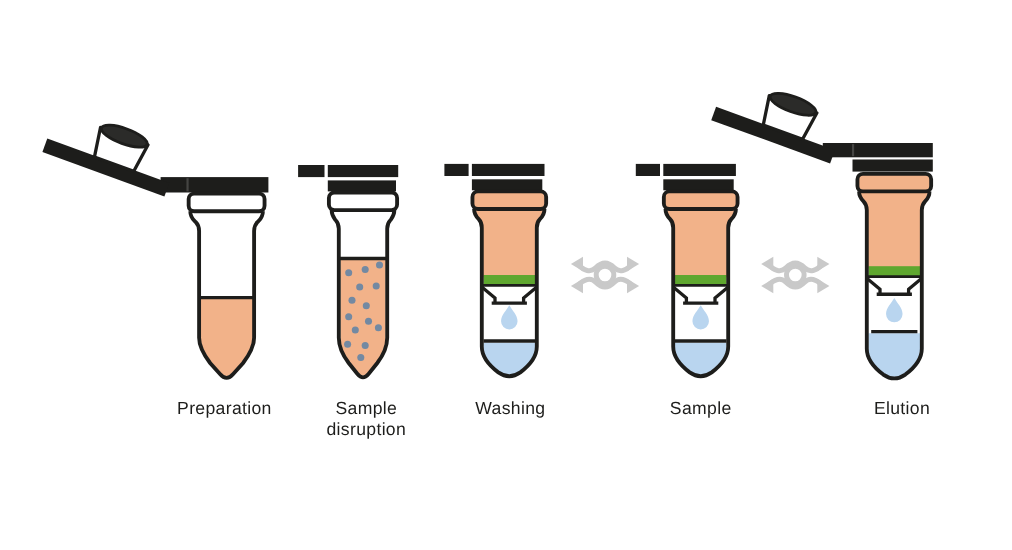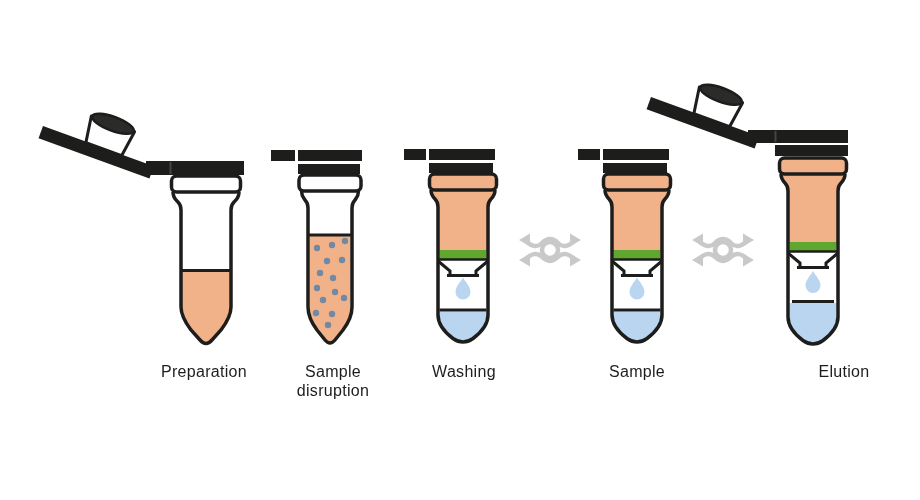--- a/index.html
+++ b/index.html
@@ -154,15 +154,15 @@
     <path class="fill-blue" d="M 144.5,218 L 191.5,218 L 191.5,232 C 191.5,240.5 186.5,247.5 177,254.5 Q 168,261 159,254.5 C 149.5,247.5 144.5,240.5 144.5,232 Z"></path>
     <line class="ol sw3" x1="147" y1="216.5" x2="189" y2="216.5"></line>
     <path class="ol sw35" d="M 136,89 C 136,94 138,96 140,98 C 142,100 143,102 143,106 L 143,232 C 143,241 148,248 158,255.5 Q 168,262.5 178,255.5 C 188,248 193,241 193,232 L 193,106 C 193,102 194,100 196,98 C 198,96 200,94 200,89"></path>
     <rect class="rim-sample" x="134.5" y="73" width="67" height="16" rx="5"></rect>
   </svg>
 
   <div class="step-label" style="left:204px">Preparation</div>
   <div class="step-label wrap" style="left:333px">Sample disruption</div>
   <div class="step-label" style="left:464px">Washing</div>
   <div class="step-label" style="left:637px">Sample</div>
-  <div class="step-label" style="left:844px">Elution</div>
+  <div class="step-label" style="left:820px">Elution</div>
 
 </div>
 
 </body></html>

